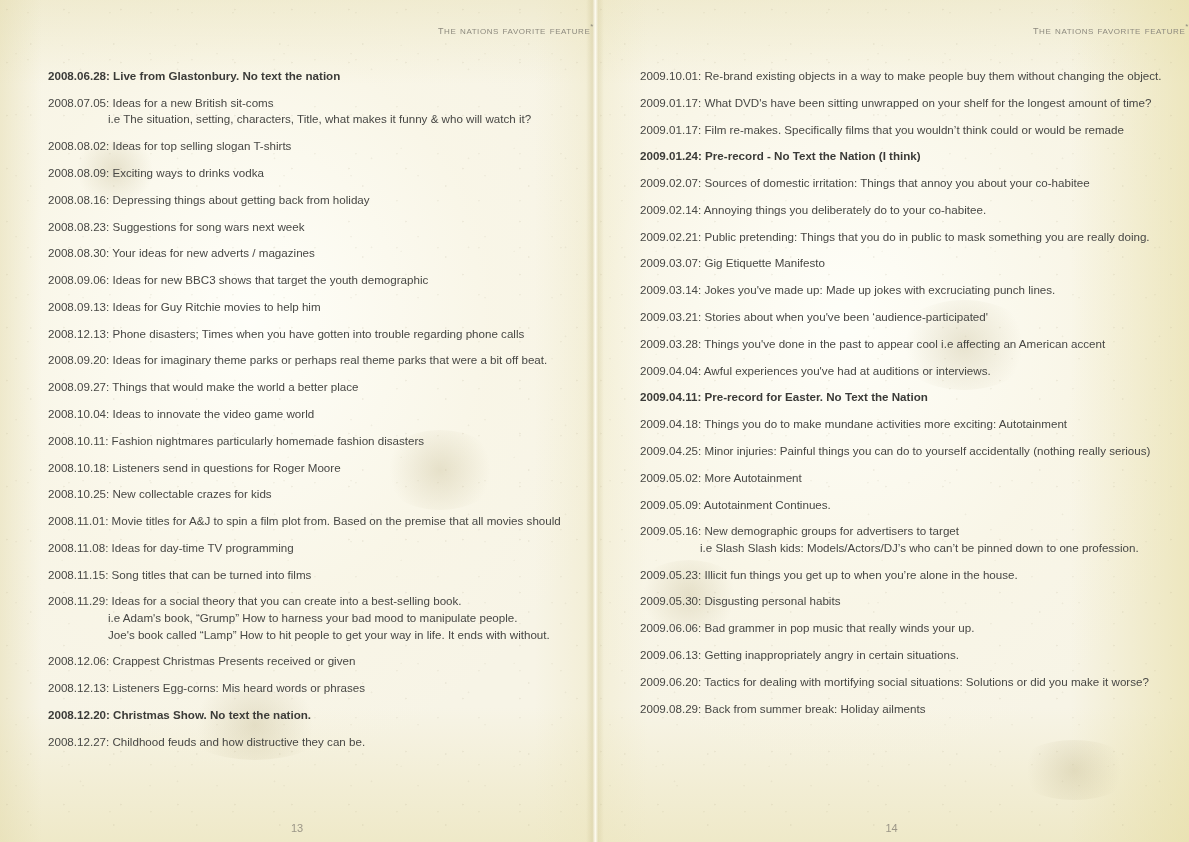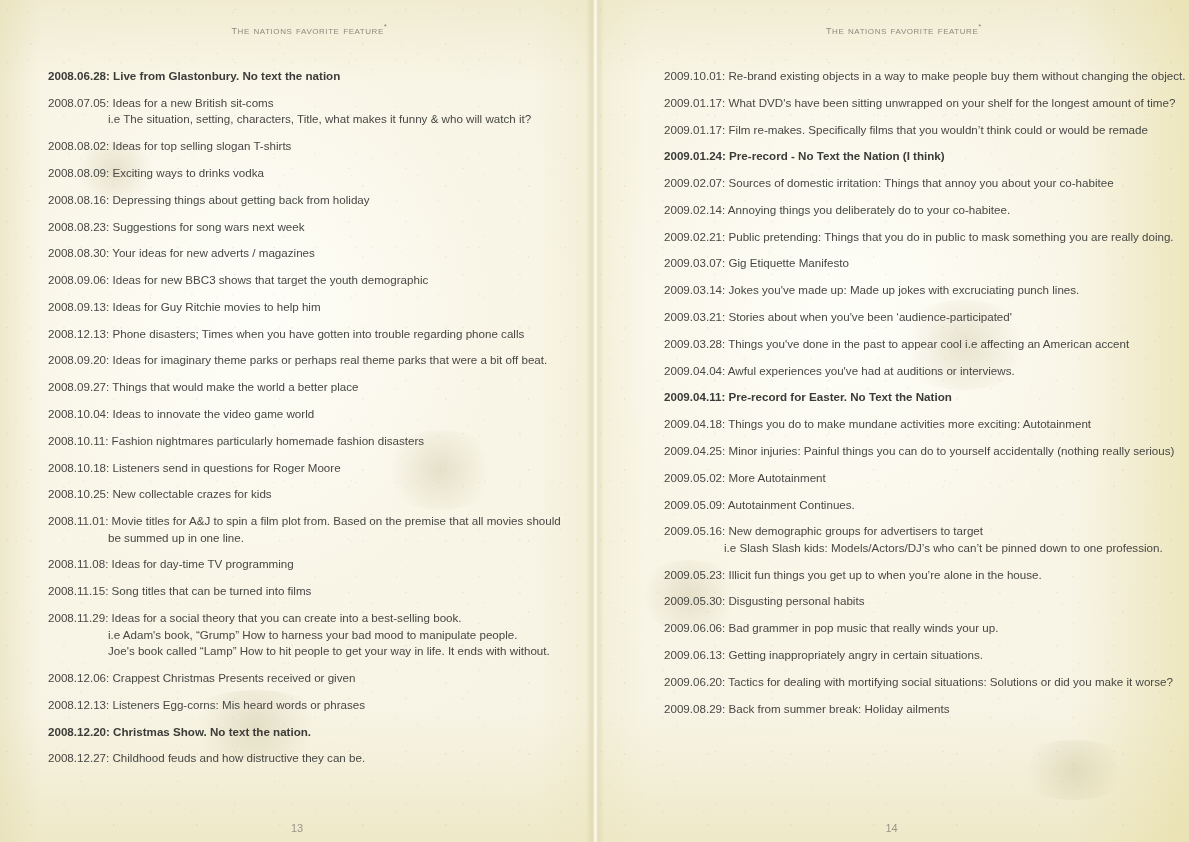--- a/index.html
+++ b/index.html
@@ -125,21 +125,21 @@
     position: relative;
     z-index: 5;
     height: 842px;
   }
 
   .running-head {
     position: absolute;
     top: 22px;
     left: 0;
     right: 0;
-    text-align: center;
+    text-align: right;
     font-size: 11.5px;
     letter-spacing: 0.55px;
     color: #8d8a7e;
     font-variant: small-caps;
     text-transform: lowercase;
     white-space: nowrap;
     padding-left: 25px;
   }
   .running-head .first { font-size: 13.5px; }
   .running-head sup {
@@ -149,21 +149,21 @@
 
   .entries {
     position: absolute;
     top: 70px;
     font-size: 11.6px;
     color: #474744;
     line-height: 1.0;
   }
   .page-left  .entries { left: 48px; width: 510px; }
   .page-right .entries { left: 640px; width: 505px; }
-  .page-right .entries { left: 46px; width: 505px; margin-left: 24px; }
+  .page-right .entries { left: 46px; width: 505px; }
 
   .entry {
     margin-bottom: 15.2px;
     white-space: nowrap;
   }
   .entry.bold { font-weight: bold; color: #3b3b38; }
   .entry .sub {
     display: block;
     margin-top: 5px;
     padding-left: 60px;
@@ -209,21 +209,21 @@
           <div class="entry"><span>2008.08.30: Your ideas for new adverts / magazines</span></div>
           <div class="entry"><span>2008.09.06: Ideas for new BBC3 shows that target the youth demographic</span></div>
           <div class="entry"><span>2008.09.13: Ideas for Guy Ritchie movies to help him</span></div>
           <div class="entry"><span>2008.12.13: Phone disasters; Times when you have gotten into trouble regarding phone calls</span></div>
           <div class="entry"><span>2008.09.20: Ideas for imaginary theme parks or perhaps real theme parks that were a bit off beat.</span></div>
           <div class="entry"><span>2008.09.27: Things that would make the world a better place</span></div>
           <div class="entry"><span>2008.10.04: Ideas to innovate the video game world</span></div>
           <div class="entry"><span>2008.10.11: Fashion nightmares particularly homemade fashion disasters</span></div>
           <div class="entry"><span>2008.10.18: Listeners send in questions for Roger Moore</span></div>
           <div class="entry"><span>2008.10.25: New collectable crazes for kids</span></div>
-          <div class="entry"><span>2008.11.01: Movie titles for A&amp;J to spin a film plot from. Based on the premise that all movies should</span><span class="sub">be summed up in one line.</span></div>
+          <div class="entry"><span>2008.11.01: Movie titles for A&amp;J to spin a film plot from. Based on the premise that all movies should</span></div>
           <div class="entry"><span>2008.11.08: Ideas for day-time TV programming</span></div>
           <div class="entry"><span>2008.11.15: Song titles that can be turned into films</span></div>
           <div class="entry"><span>2008.11.29: Ideas for a social theory that you can create into a best-selling book.</span><span class="sub">i.e Adam's book, “Grump” How to harness your bad mood to manipulate people.</span><span class="sub">Joe's book called “Lamp” How to hit people to get your way in life. It ends with without.</span></div>
           <div class="entry"><span>2008.12.06: Crappest Christmas Presents received or given</span></div>
           <div class="entry"><span>2008.12.13: Listeners Egg-corns: Mis heard words or phrases</span></div>
           <div class="entry bold"><span>2008.12.20: Christmas Show. No text the nation.</span></div>
           <div class="entry"><span>2008.12.27: Childhood feuds and how distructive they can be.</span></div>
         </div>
 
       <div class="folio">13</div>

